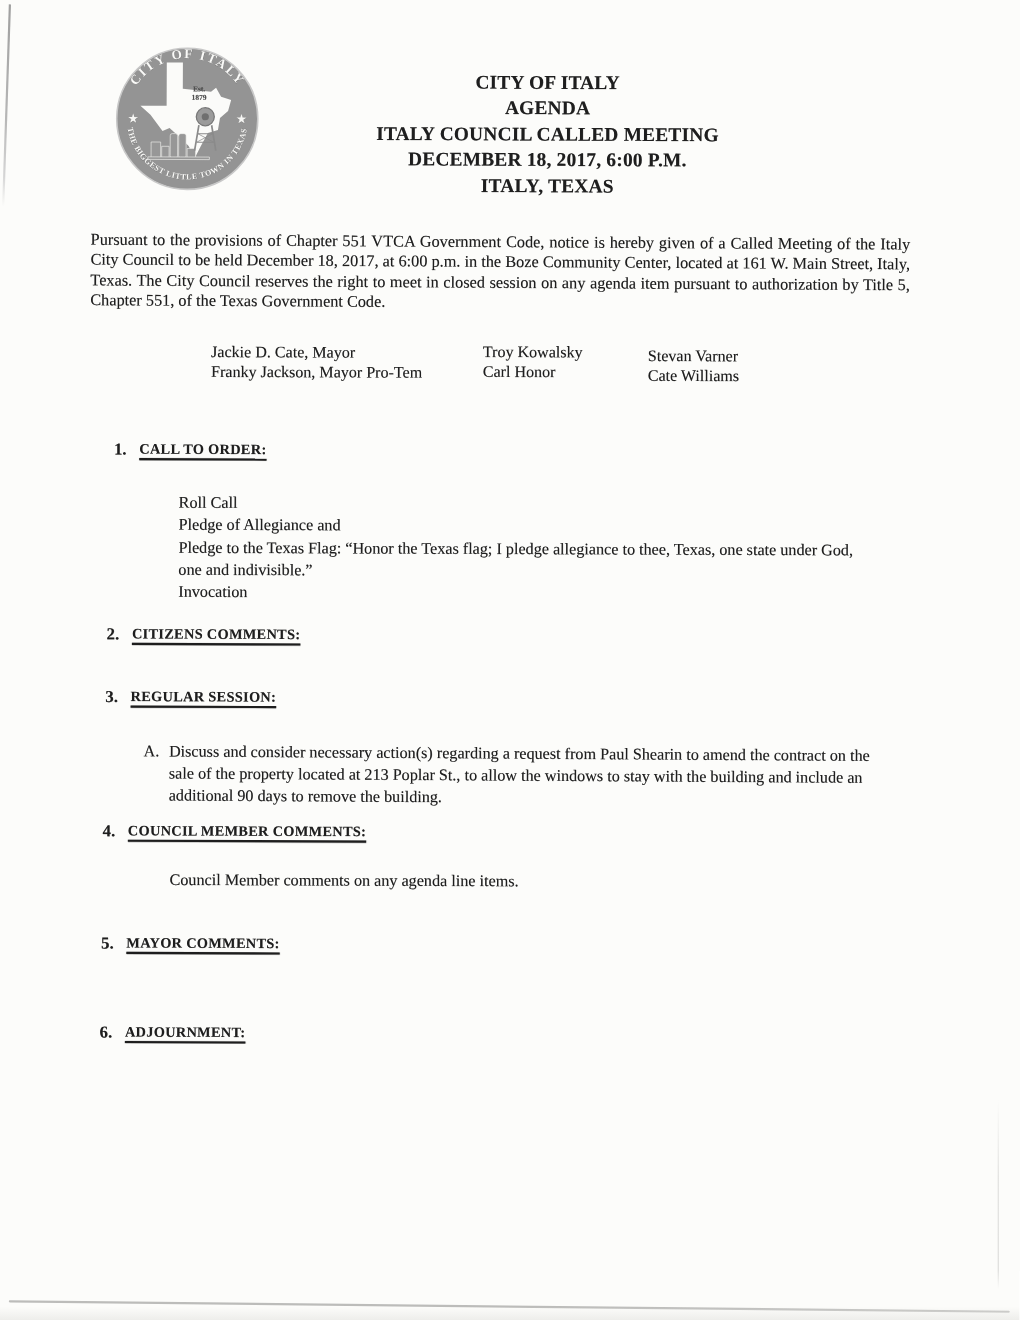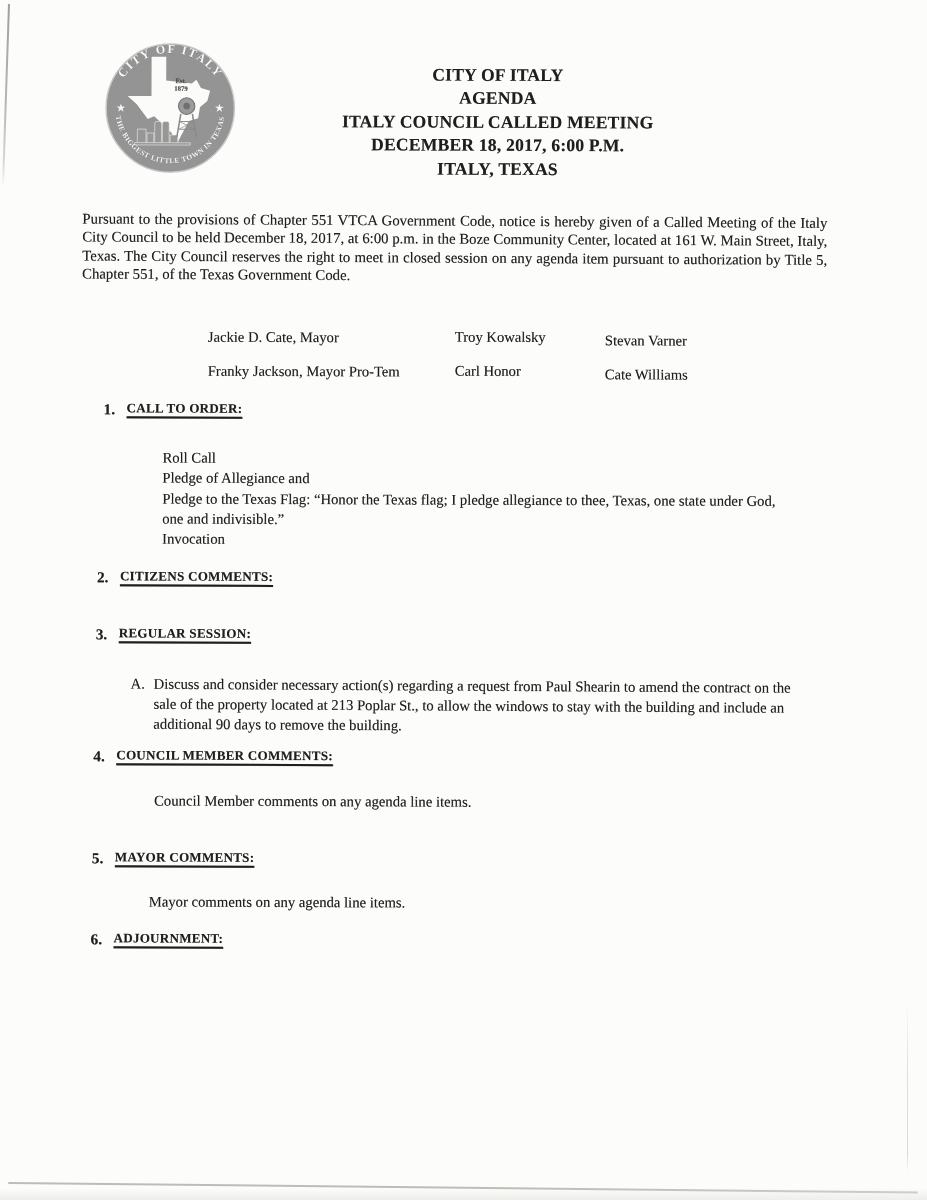--- a/index.html
+++ b/index.html
@@ -11,21 +11,21 @@
     transform:rotate(0.22deg);transform-origin:40px 40px;
     text-shadow:0.2px 0.2px 0.5px rgba(45,45,45,0.5);}
   .seal{position:absolute;left:103px;top:40px;width:135px;height:135px;}
   .title-block{position:absolute;left:318px;top:62px;width:360px;text-align:center;
     font-weight:bold;font-size:17.6px;line-height:23.4px;letter-spacing:0.2px;}
   .u{text-decoration-thickness:1.5px;text-underline-offset:2.5px;}
   .notice{position:absolute;left:83px;top:210px;width:745px;font-size:14.8px;
     line-height:18.4px;text-align:justify;margin:0;transform:rotate(0.12deg);}
   .officials{position:absolute;left:0;top:0;}
   .off-col{position:absolute;font-size:14.6px;line-height:17.8px;white-space:nowrap;}
-  .off-col div{margin:16px;}
+  .off-col div{margin:0;}
   .off1{left:193px;top:312px;}
   .off2{left:440px;top:311px;}
   .off3{left:590px;top:314px;}
   .sec{position:absolute;display:flex;white-space:nowrap;}
   .sec .num{font-weight:bold;font-size:15.3px;width:23px;flex:none;}
   .sec .sec-head{font-weight:bold;font-size:13px;letter-spacing:0.3px;
     text-decoration:underline;text-decoration-thickness:1.7px;text-underline-offset:3.5px;}
   .sec1{left:105px;top:400px;}
   .sec2{left:99px;top:568px;}
   .sec3{left:98px;top:625px;}
@@ -153,21 +153,20 @@
     <div class="sec sec4">
       <span class="num">4.</span>
       <span class="sec-head">COUNCIL MEMBER COMMENTS:</span>
     </div>
     <div class="item4-body">Council Member comments on any agenda line items.</div>
 
     <div class="sec sec5">
       <span class="num">5.</span>
       <span class="sec-head">MAYOR COMMENTS:</span>
     </div>
-    <div class="item5-body">Mayor comments on any agenda line items.</div>
 
     <div class="sec sec6">
       <span class="num">6.</span>
       <span class="sec-head">ADJOURNMENT:</span>
     </div>
 
   </div>
 
   <div class="left-scan-line"></div>
   <div class="right-scan-line"></div>

